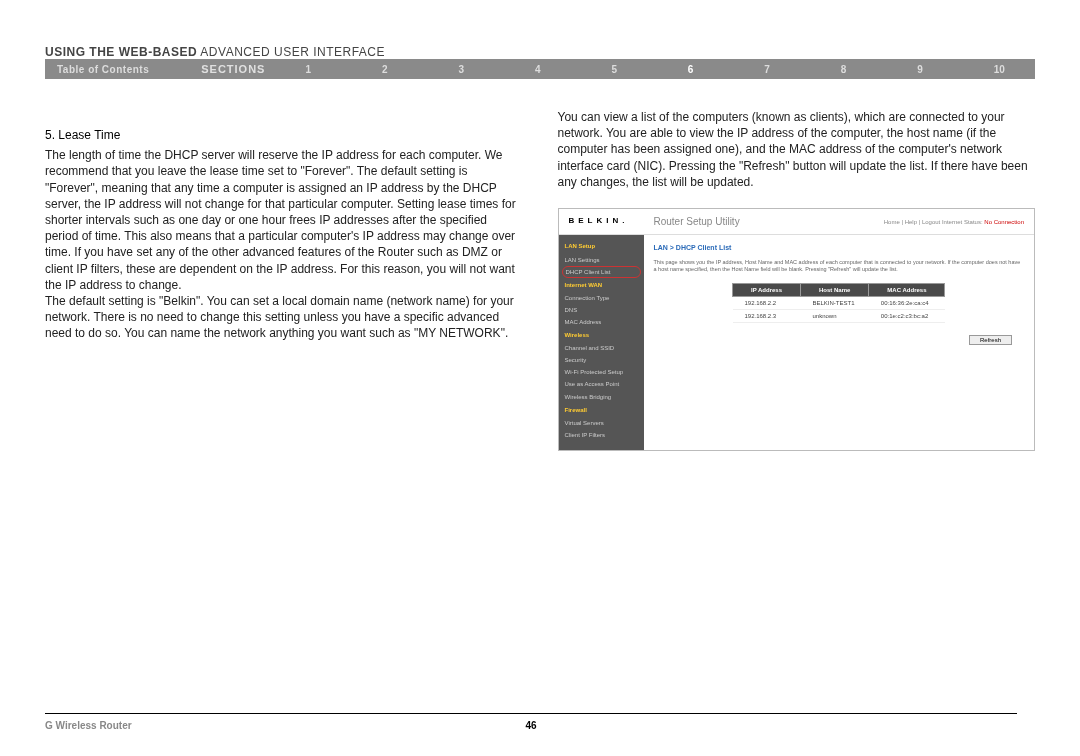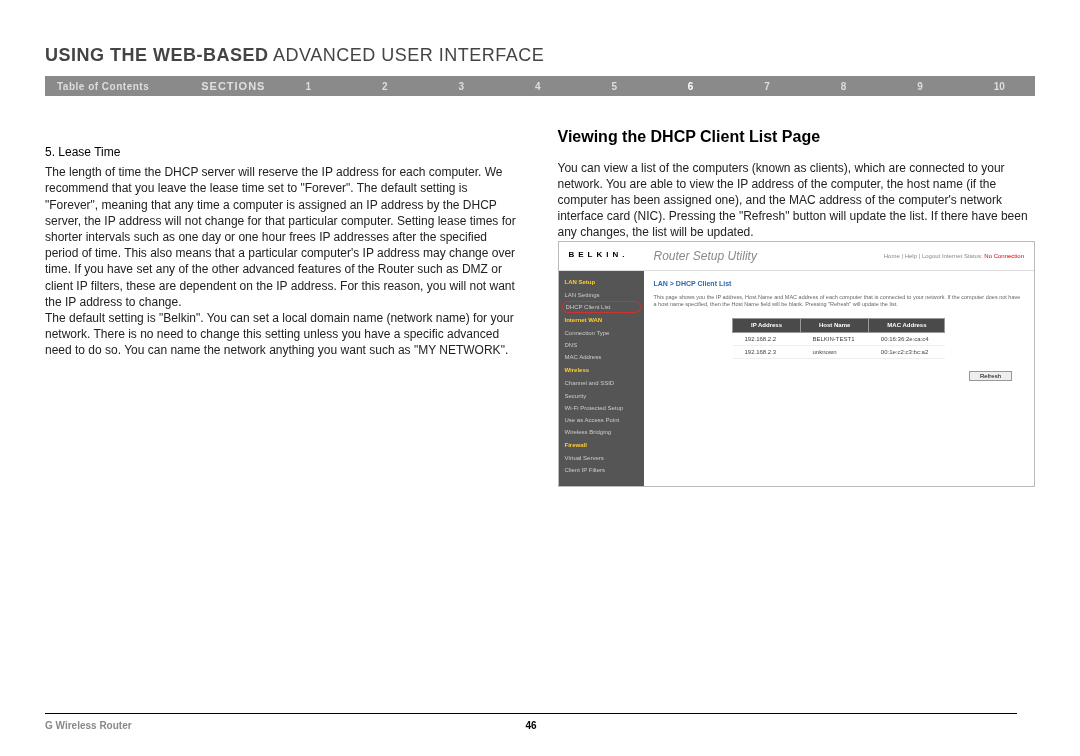--- a/index.html
+++ b/index.html
@@ -9,25 +9,25 @@
     background: #fff;
     width: 1080px;
     height: 756px;
     overflow: hidden;
     position: relative;
   }
   .page {
     padding: 45px 45px 0 45px;
   }
   .title {
-    font-size: 18px;
+    font-size: 12px;
     font-weight: bold;
     letter-spacing: 0.5px;
     color: #444;
-    margin-bottom: 10px;
+    margin-bottom: 0;
   }
   .title .thin { font-weight: normal; }
   .navbar {
     background: #8a8a8a;
     color: #ddd;
     height: 20px;
     display: flex;
     align-items: center;
     font-size: 10px;
     font-weight: bold;
@@ -76,43 +76,43 @@
     color: #000;
   }
   .bighead {
     font-weight: bold;
     font-size: 16px;
     margin-bottom: 12px;
     color: #000;
   }
   .screenshot {
     border: 1px solid #bbb;
+    margin-top: 18px;
     background: #fff;
     font-size: 7px;
     display: flex;
     flex-direction: column;
   }
   .ss-header {
     display: flex;
     align-items: center;
     padding: 6px 10px;
     border-bottom: 1px solid #ddd;
   }
   .ss-logo {
     font-weight: bold;
     letter-spacing: 4px;
     font-size: 8px;
     color: #000;
     flex: 0 0 85px;
   }
   .ss-util {
     color: #888;
-    font-size: 12px;
+    font-size: 10px;
     flex: 1;
-    font-style: italic;
   }
   .ss-topnav {
     color: #888;
     font-size: 6px;
   }
   .ss-topnav .red { color: #c00; }
   .ss-body {
     display: flex;
     min-height: 215px;
   }
@@ -230,21 +230,20 @@
   </div>
 
   <div class="columns">
     <div class="col">
       <div class="subhead">5.   Lease Time</div>
       <div>The length of time the DHCP server will reserve the IP address for each computer. We recommend that you leave the lease time set to "Forever". The default setting is "Forever", meaning that any time a computer is assigned an IP address by the DHCP server, the IP address will not change for that particular computer. Setting lease times for shorter intervals such as one day or one hour frees IP addresses after the specified period of time. This also means that a particular computer's IP address may change over time. If you have set any of the other advanced features of the Router such as DMZ or client IP filters, these are dependent on the IP address. For this reason, you will not want the IP address to change.</div>
       <div>The default setting is "Belkin". You can set a local domain name (network name) for your network. There is no need to change this setting unless you have a specific advanced need to do so. You can name the network anything you want such as "MY NETWORK".</div>
     </div>
 
     <div class="col">
-      <div class="bighead">Viewing the DHCP Client List Page</div>
       <div>You can view a list of the computers (known as clients), which are connected to your network. You are able to view the IP address of the computer, the host name (if the computer has been assigned one), and the MAC address of the computer's network interface card (NIC). Pressing the "Refresh" button will update the list. If there have been any changes, the list will be updated.</div>
 
       <div class="screenshot">
         <div class="ss-header">
           <span class="ss-logo">BELKIN.</span>
           <span class="ss-util">Router Setup Utility</span>
           <span class="ss-topnav">
             <span>Home | Help | Logout   Internet Status:</span>
             <span class="red">No Connection</span>
           </span>

